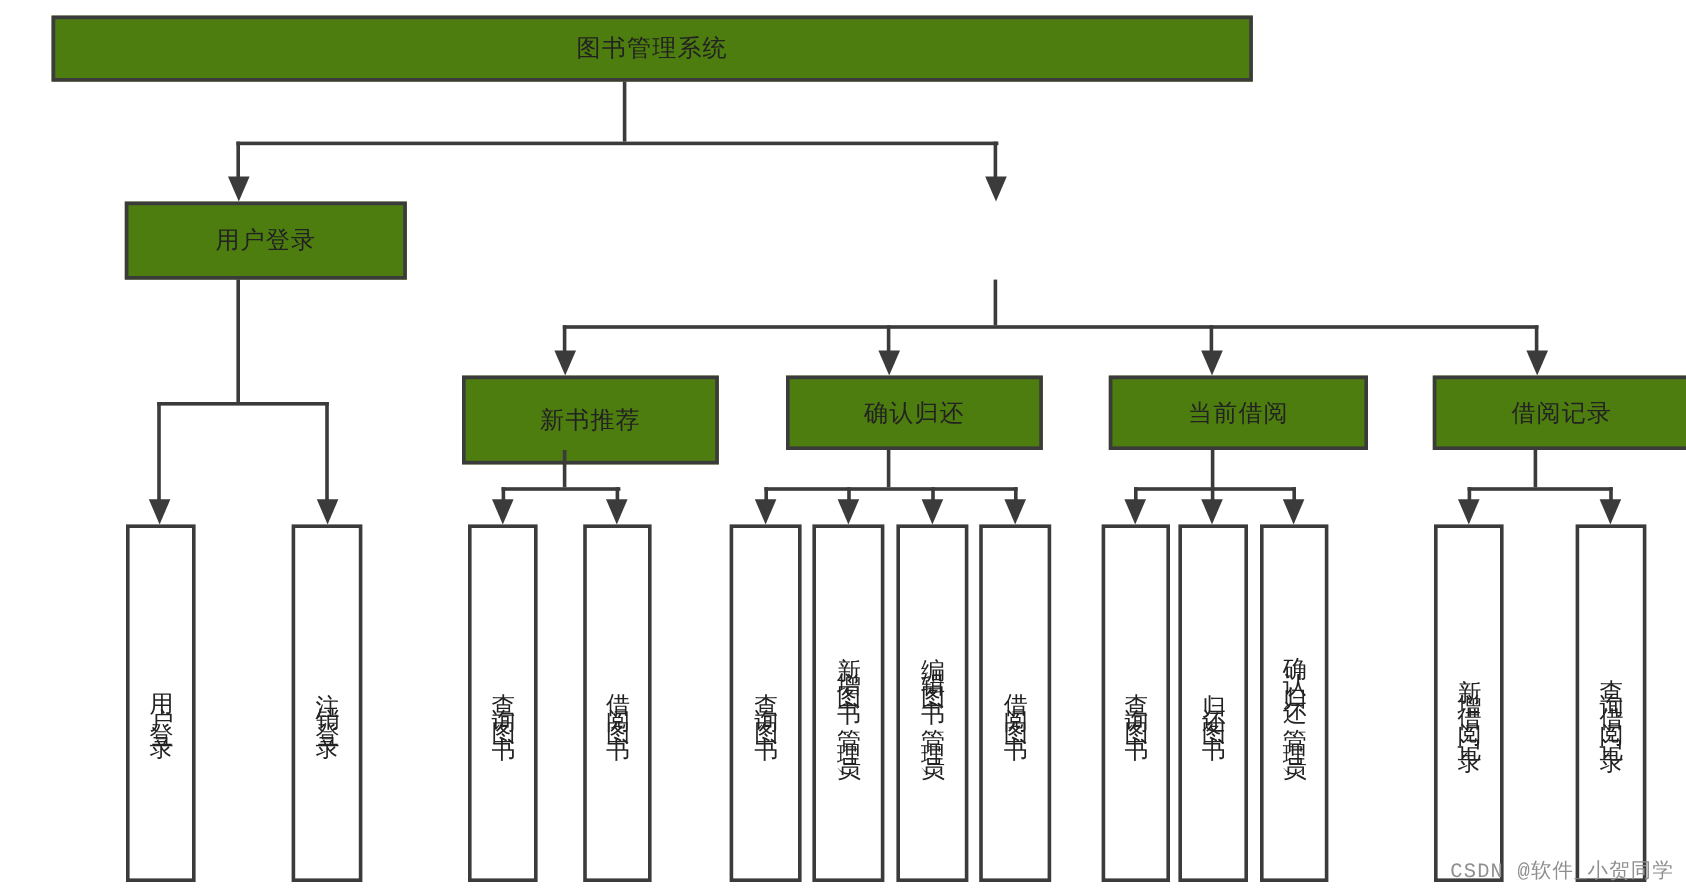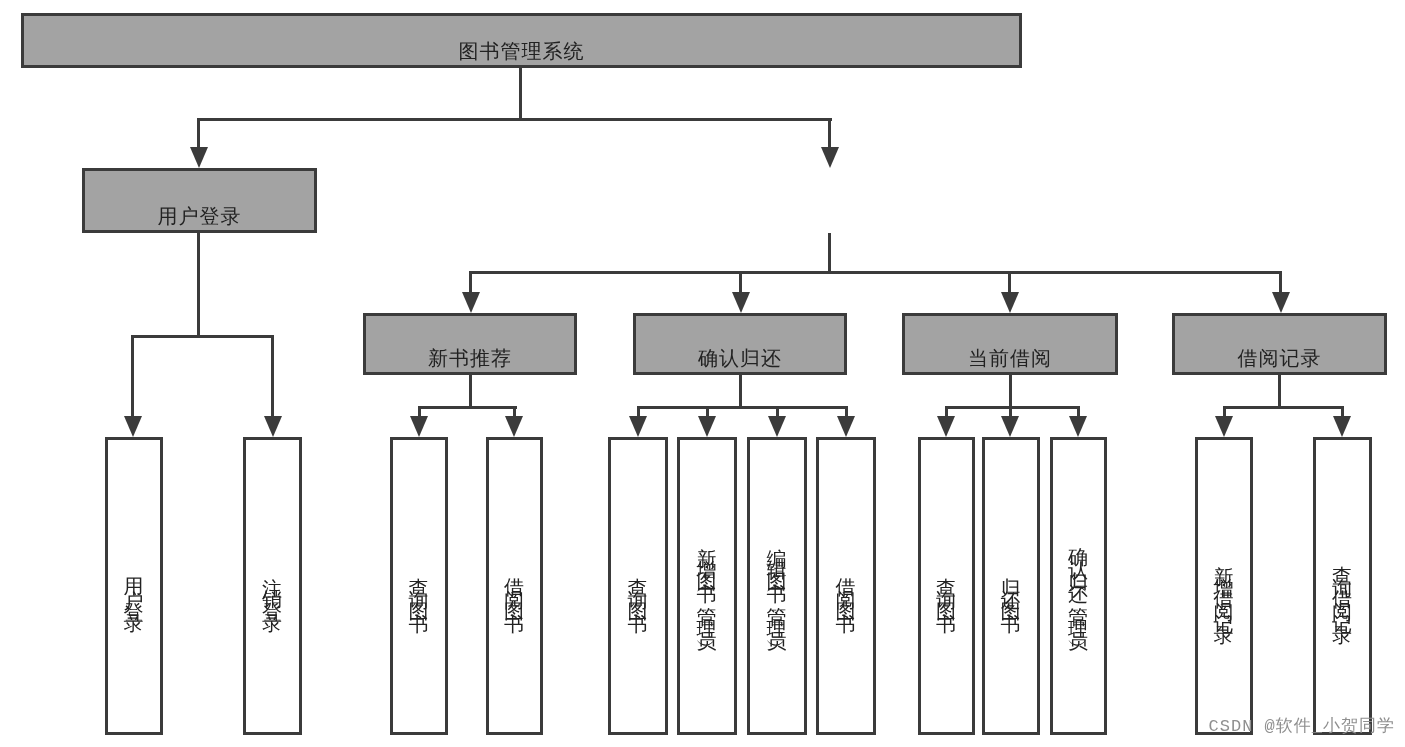--- a/index.html
+++ b/index.html
@@ -7,25 +7,26 @@
     position:relative;
     width:1405px;height:747px;
     background:#ffffff;
     font-family:"Liberation Sans",sans-serif;
     overflow:hidden;
   }
   .node{
     position:absolute;
     box-sizing:border-box;
     border:3px solid #3b3b3b;
-    background:#a3a3a3;
-    display:flex;align-items:flex-end;justify-content:center;
+    background:#4d7c0f;
+    display:flex;align-items:center;justify-content:center;
     font-size:20px;color:#222222;
     letter-spacing:1px;
     white-space:nowrap;
+    margin-left:22px;
   }
   .leaf{
     position:absolute;
     box-sizing:border-box;
     border:3px solid #3b3b3b;
     background:#ffffff;
     display:flex;align-items:center;justify-content:center;
     top:437px;height:298px;
     font-size:20px;color:#222222;
   }
@@ -40,21 +41,21 @@
   .arrow{
     position:absolute;width:0;height:0;
     border-left:9px solid transparent;
     border-right:9px solid transparent;
     border-top:21px solid #3b3b3b;
   }
   
   #root-node{left:21px;top:13px;width:1001px;height:55px;}
   #n-user-login{left:82px;top:168px;width:235px;height:65px;}
   #n-book-mgmt{left:712px;top:168px;width:235px;height:65px;}
-  #n-new-book{left:363px;top:313px;width:214px;height:62px;}
+  #n-new-book{left:363px;top:313px;width:214px;height:74px;}
   #n-borrow{left:633px;top:313px;width:214px;height:62px;}
   #n-current{left:902px;top:313px;width:216px;height:62px;}
   #n-record{left:1172px;top:313px;width:215px;height:62px;}
   #l-user-login{left:105px;width:58px;}
   #l-logout{left:243px;width:59px;}
   #l-query1{left:390px;width:58px;}
   #l-borrow1{left:486px;width:57px;}
   #l-query2{left:608px;width:60px;}
   #l-add-book{left:677px;width:60px;}
   #l-edit-book{left:747px;width:60px;}

